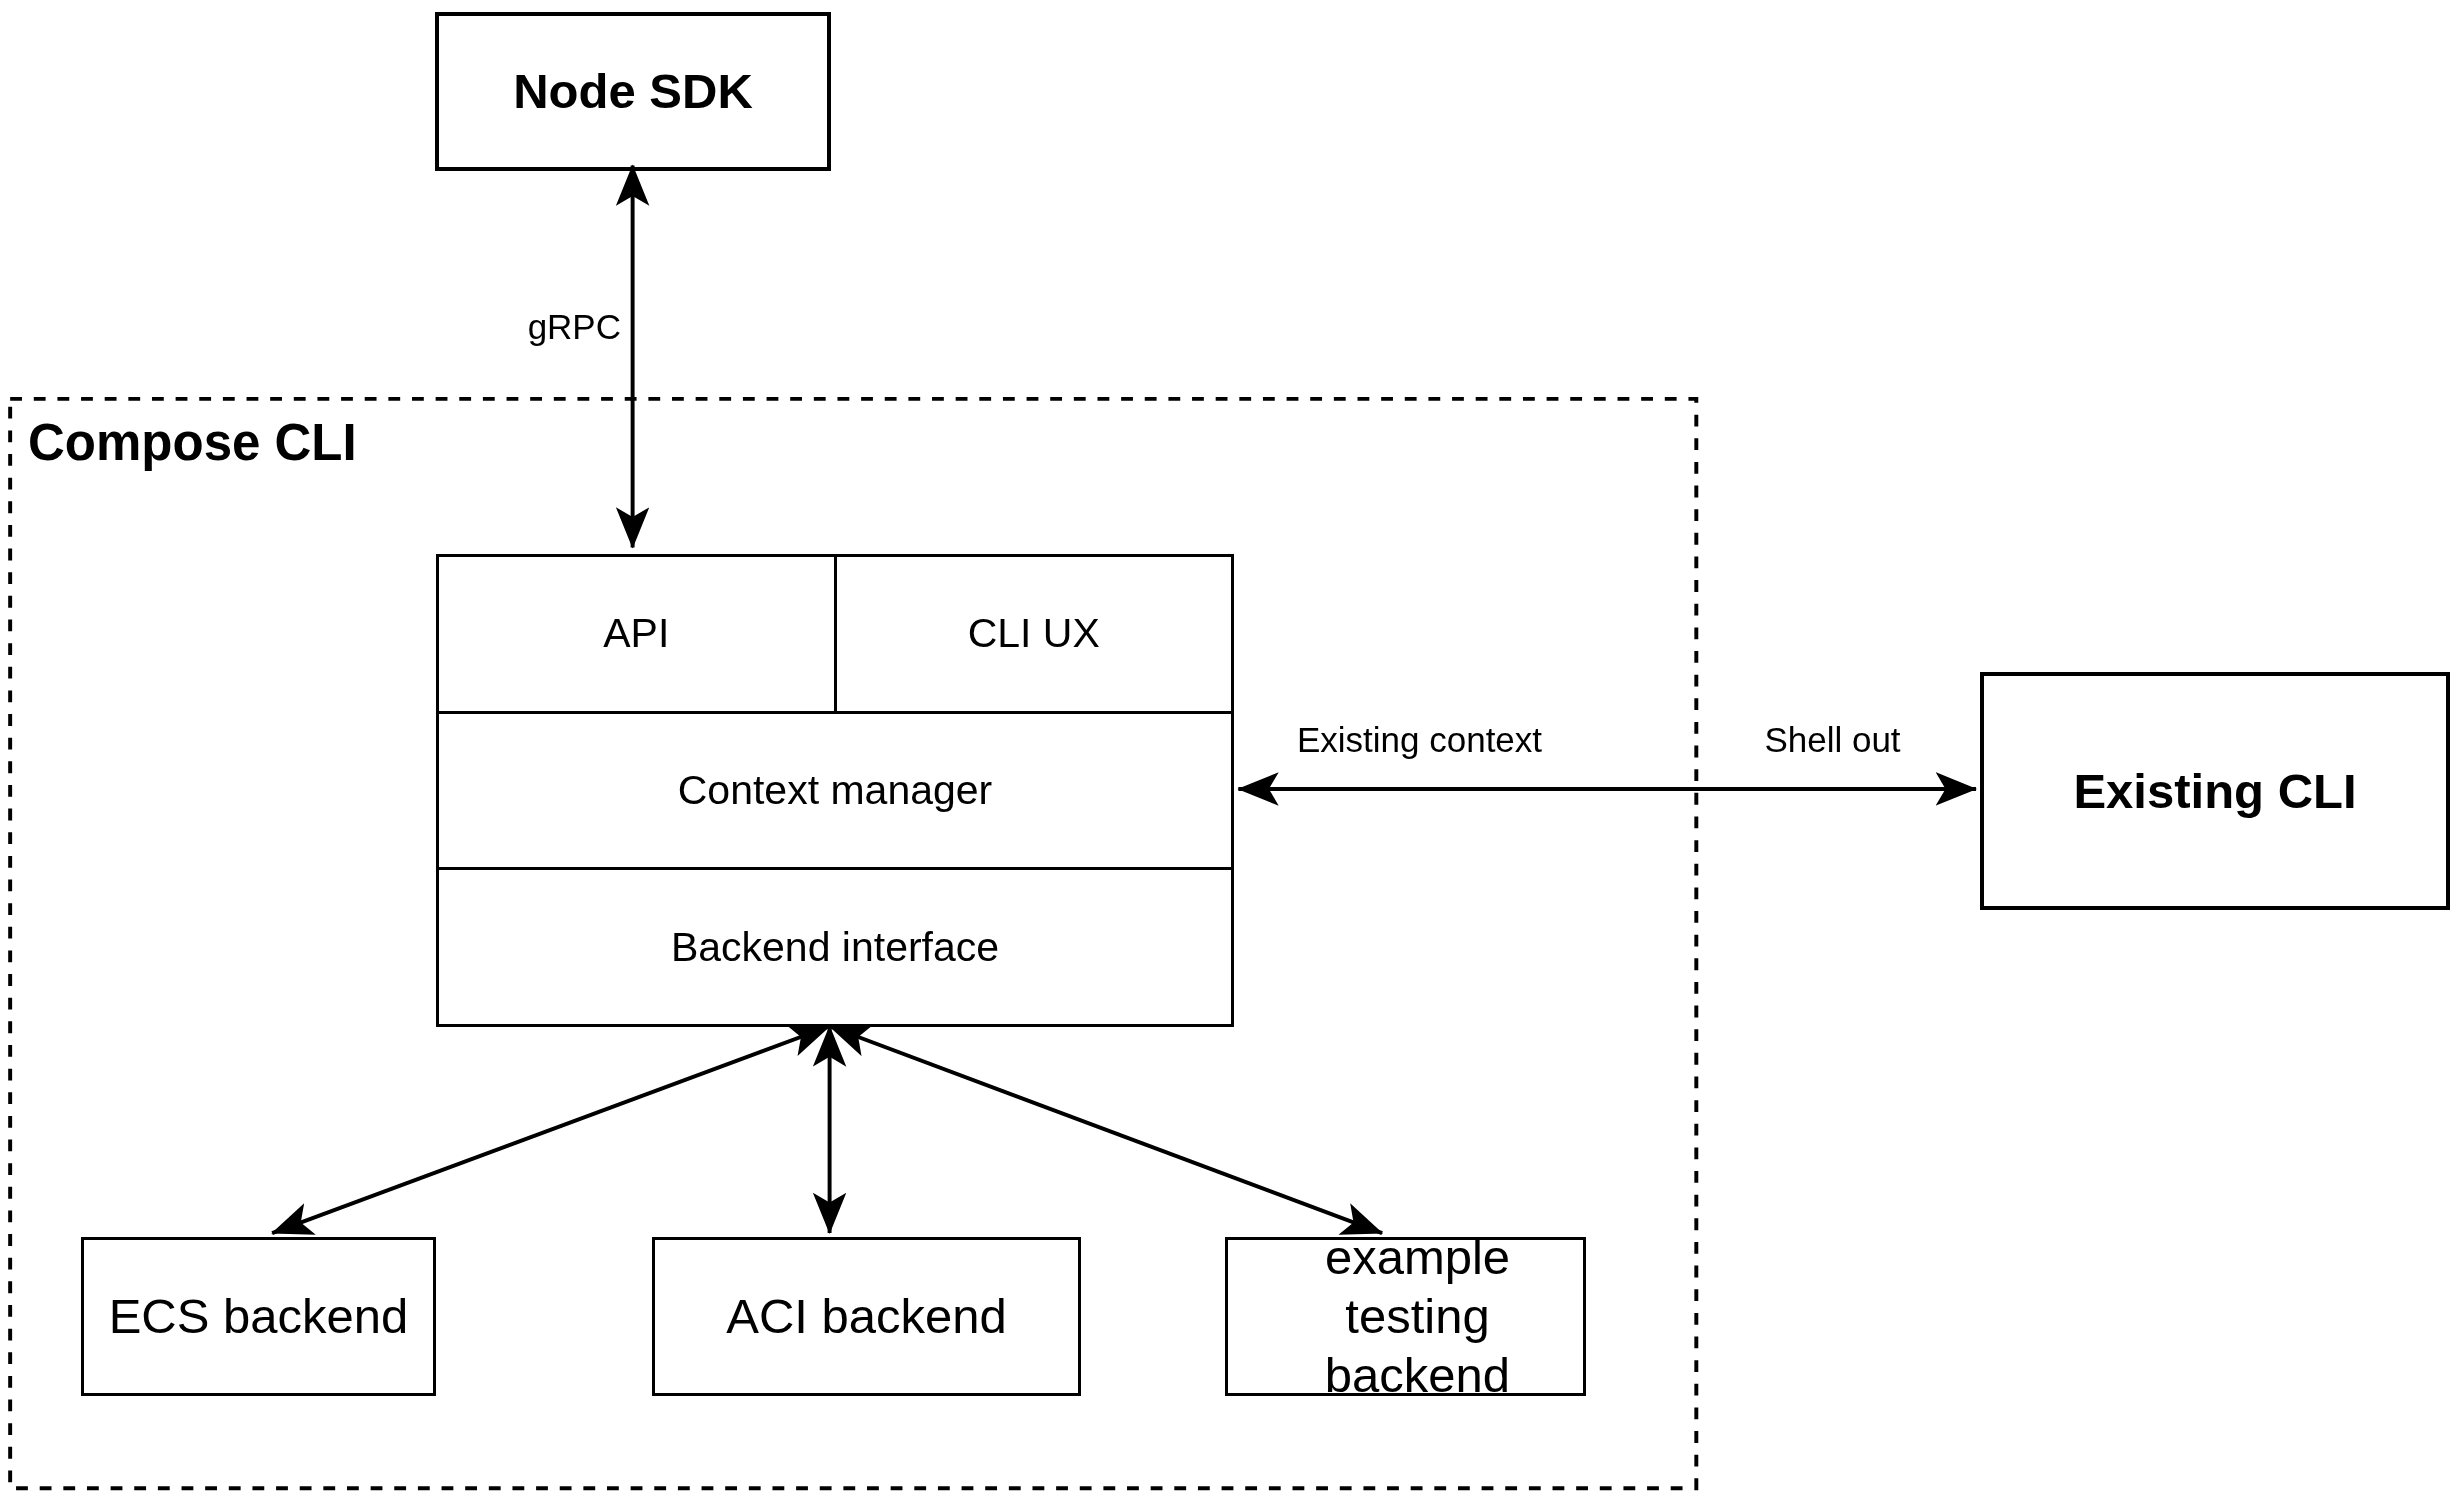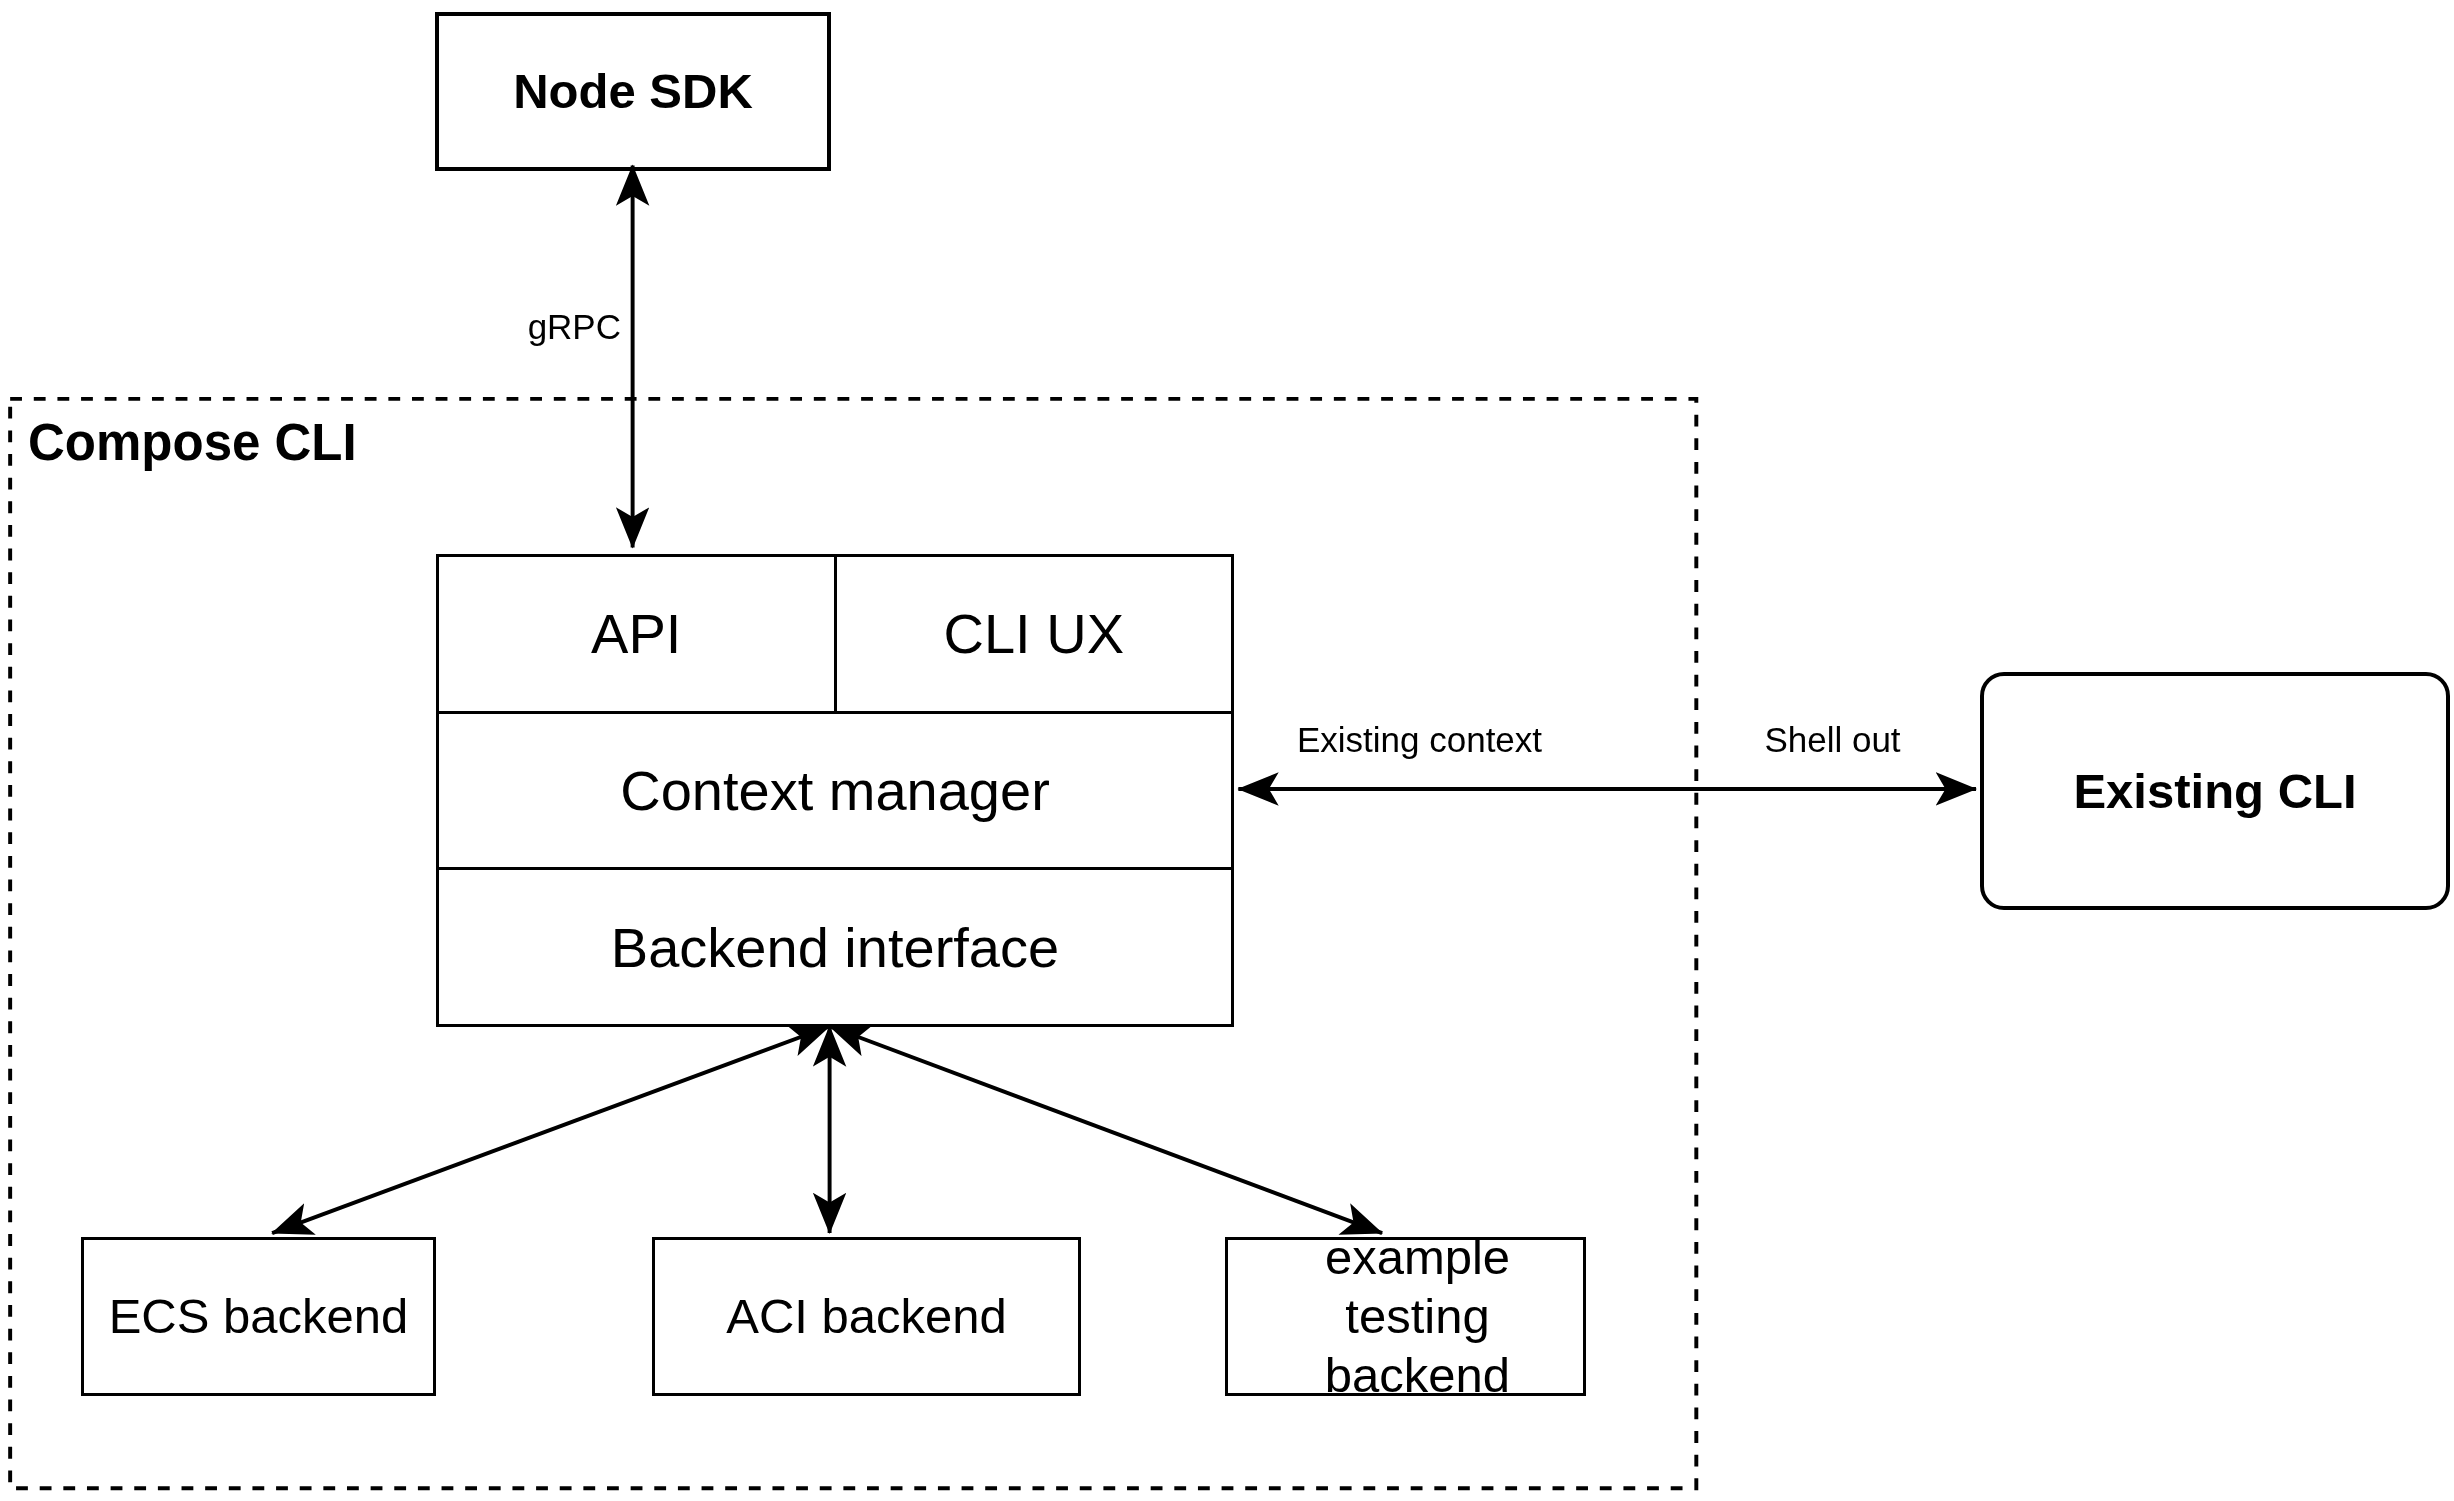--- a/index.html
+++ b/index.html
@@ -46,21 +46,21 @@
     background: #ffffff;
     border: 3.9px solid #000000;
     display: flex;
     flex-direction: column;
   }
   .stack-row {
     flex: 1 1 0;
     display: flex;
     align-items: stretch;
     border-bottom: 3.9px solid #000000;
-    font-size: 56px;
+    font-size: 41px;
   }
   .stack-row:last-child { border-bottom: none; }
   .stack-cell {
     flex: 1 1 0;
     display: flex;
     align-items: center;
     justify-content: center;
     text-align: center;
   }
   .stack-cell.divided { border-right: 3.9px solid #000000; }
@@ -100,21 +100,21 @@
         <span>Context manager</span>
       </div>
     </div>
     <div class="stack-row">
       <div class="stack-cell">
         <span>Backend interface</span>
       </div>
     </div>
   </div>
 
-  <div class="node thick bold" style="left:1980px; top:672px; width:470px; height:238px;border-radius:24px;">
+  <div class="node thick bold" style="left:1980px; top:672px; width:470px; height:238px;">
     <span>Existing CLI</span>
   </div>
 
   <div class="node" style="left:81px; top:1237px; width:355px; height:159px;">
     <span>ECS backend</span>
   </div>
 
   <div class="node" style="left:652px; top:1237px; width:429px; height:159px;">
     <span>ACI backend</span>
   </div>

